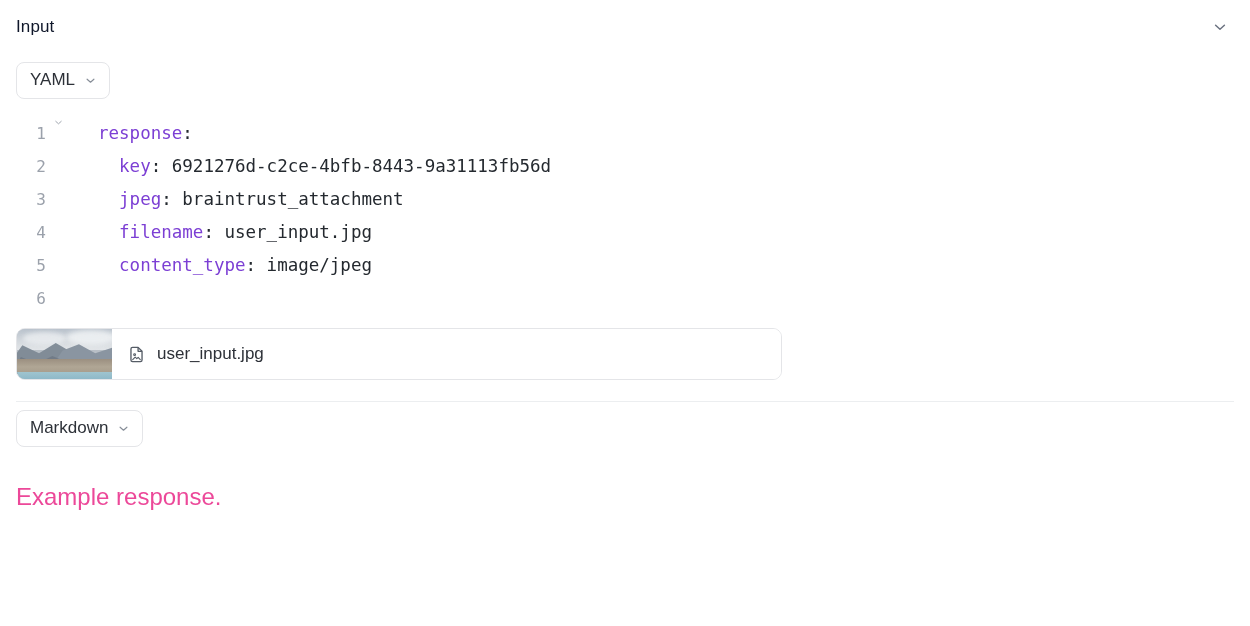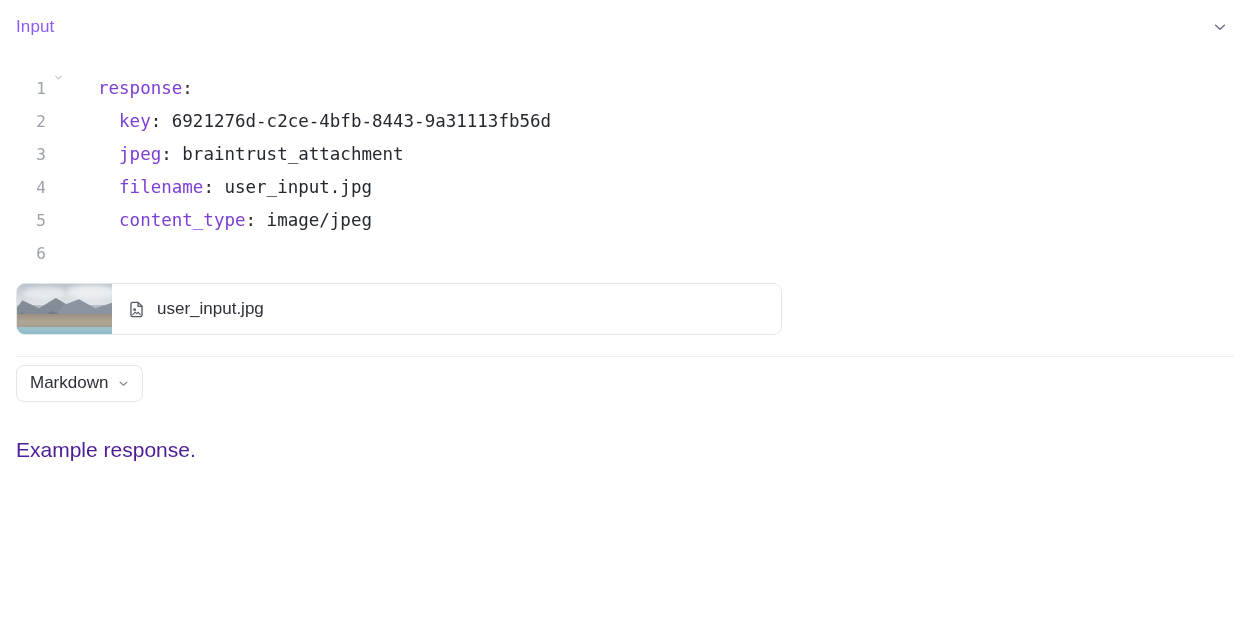--- a/index.html
+++ b/index.html
@@ -22,21 +22,21 @@
     display: flex;
     align-items: center;
     justify-content: space-between;
     padding: 0 18px 0 16px;
     height: 54px;
     cursor: pointer;
   }
   .section-title {
     font-size: 17px;
     font-weight: 400;
-    color: #8b5cf6;
+    color: #0f172a;
     letter-spacing: 0.1px;
   }
   .chevron-btn {
     width: 24px;
     height: 24px;
     display: flex;
     align-items: center;
     justify-content: center;
     cursor: pointer;
   }
@@ -190,39 +190,49 @@
     height: 1px;
     background: #eceef0;
     margin: 21px 16px 0 16px;
   }
 
   
   .output-body {
     padding: 34px 16px 0 16px;
   }
   .output-text {
-    font-size: 21px;
-    color: #4c1d95;
+    font-size: 24px;
+    color: #ec4899;
     line-height: 1.35;
   }
 </style>
 </head>
 <body>
 
 <section>
 
   <div class="section-header">
     <span class="section-title">Input</span>
     <span class="chevron-btn">
       <svg width="16" height="16" viewBox="0 0 16 16" fill="none" aria-hidden="true">
         <path d="M3.6 6.2L8 10.2l4.4-4" stroke="#6b7280" stroke-width="1.5" stroke-linecap="round" stroke-linejoin="round"></path>
       </svg>
     </span>
   </div>
 
+  <div class="format-row">
+    <button class="format-pill">
+      <span class="pill-label">YAML</span>
+      <span>
+        <svg width="13" height="13" viewBox="0 0 16 16" fill="none" aria-hidden="true">
+          <path d="M3.8 6.4L8 10.1l4.2-3.7" stroke="#868d97" stroke-width="1.4" stroke-linecap="round" stroke-linejoin="round"></path>
+        </svg>
+      </span>
+    </button>
+  </div>
 
   <div class="code-editor">
     <div id="code-lines">
         <div class="code-line"><span class="ln">1</span><span class="fold"><svg width="11" height="11" viewBox="0 0 16 16" fill="none" aria-hidden="true">
               <path d="M4 6.3L8 9.9l4-3.6" stroke="#9ba1ab" stroke-width="1.4" stroke-linecap="round" stroke-linejoin="round"></path>
             </svg></span><span class="guide-col"></span><span class="code-text"><span></span><span class="tok-key">response</span><span class="tok-punct">:</span></span></div>
         <div class="code-line"><span class="ln">2</span><span class="fold empty"></span><span class="guide-col has-guide"></span><span class="code-text"><span>  </span><span class="tok-key">key</span><span class="tok-punct">:</span><span class="tok-val"> 6921276d-c2ce-4bfb-8443-9a31113fb56d</span></span></div>
         <div class="code-line"><span class="ln">3</span><span class="fold empty"></span><span class="guide-col has-guide"></span><span class="code-text"><span>  </span><span class="tok-key">jpeg</span><span class="tok-punct">:</span><span class="tok-val"> braintrust_attachment</span></span></div>
         <div class="code-line"><span class="ln">4</span><span class="fold empty"></span><span class="guide-col has-guide"></span><span class="code-text"><span>  </span><span class="tok-key">filename</span><span class="tok-punct">:</span><span class="tok-val"> user_input.jpg</span></span></div>
         <div class="code-line"><span class="ln">5</span><span class="fold empty"></span><span class="guide-col has-guide"></span><span class="code-text"><span>  </span><span class="tok-key">content_type</span><span class="tok-punct">:</span><span class="tok-val"> image/jpeg</span></span></div>

